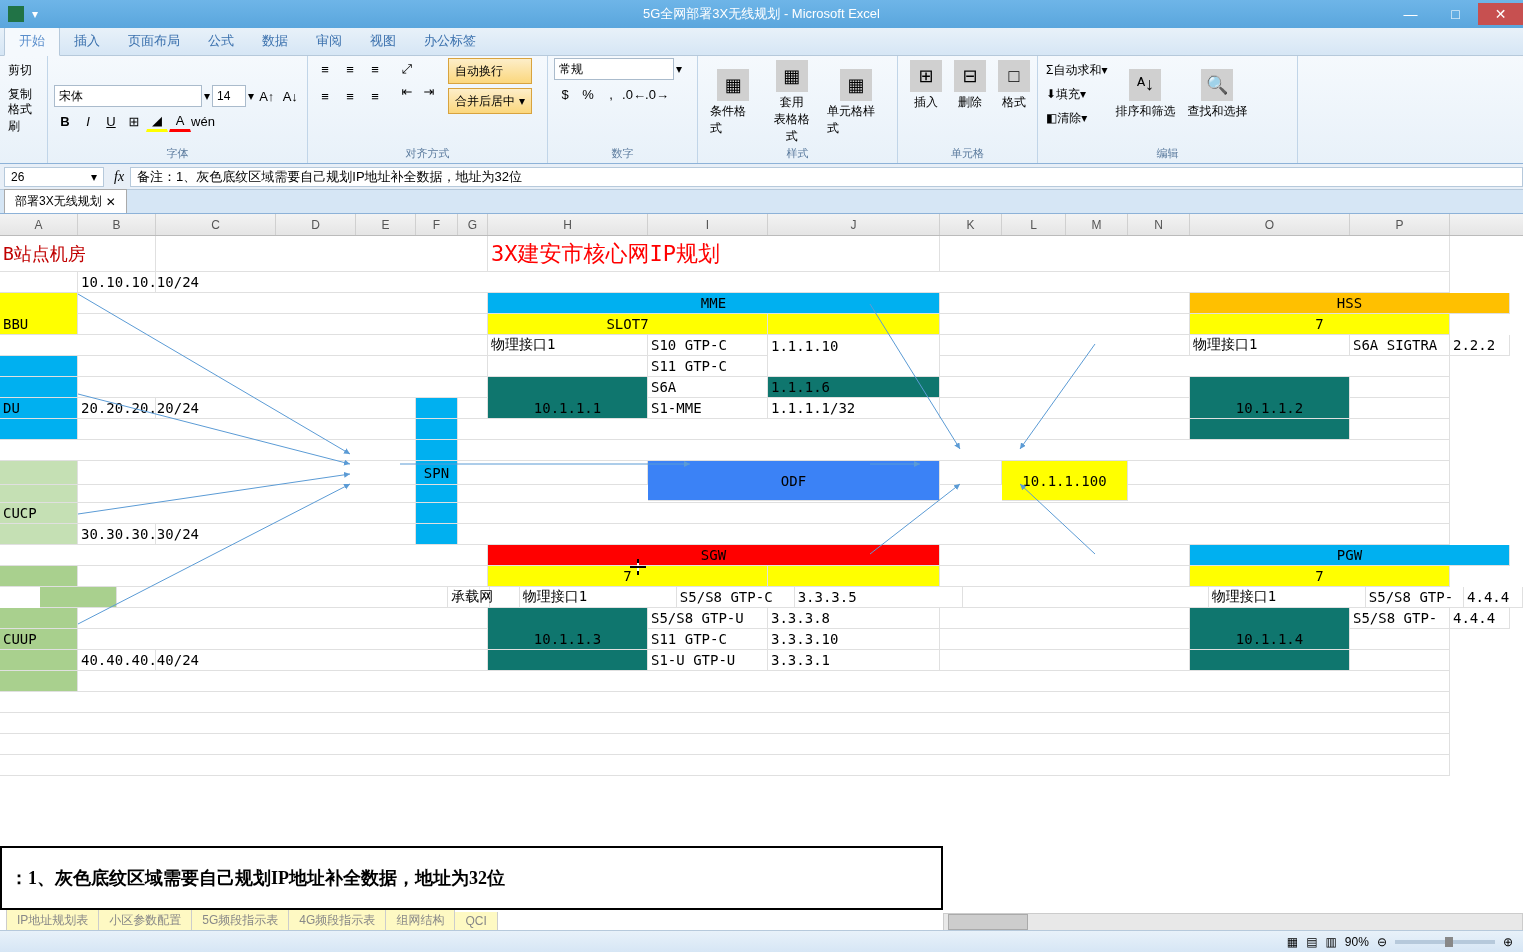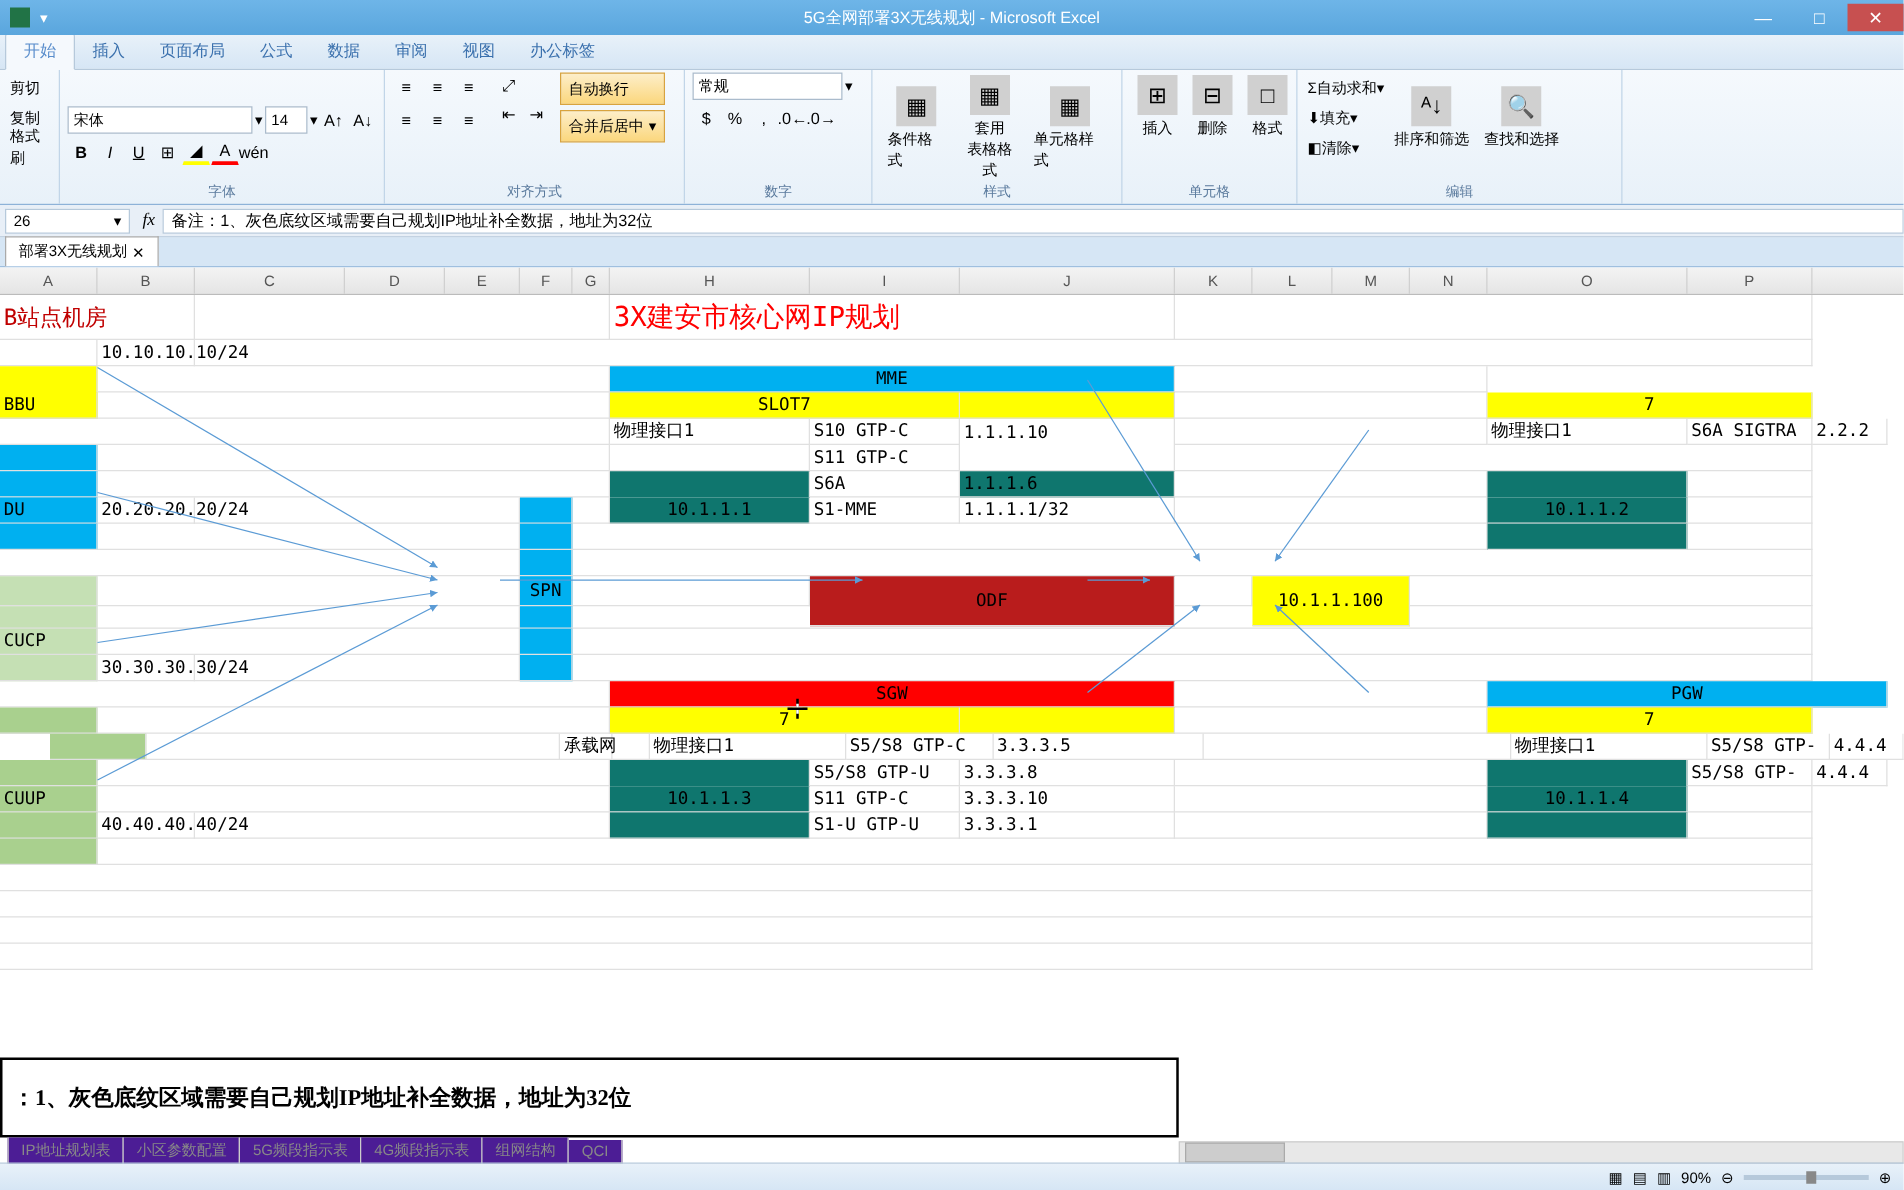--- a/index.html
+++ b/index.html
@@ -46,40 +46,40 @@
 .grid-container { position: relative; height: 580px; overflow: hidden; background: #fff; }
 .col-headers { display: flex; height: 22px; background: linear-gradient(#f3f3f3, #e5e5e5); border-bottom: 1px solid #bbb; }
 .col-header { border-right: 1px solid #d0d0d0; display: flex; align-items: center; justify-content: center; font-size: 12px; color: #555; font-family: Arial; }
 .grid-body { position: relative; height: 558px; }
 .row { display: flex; height: 21px; }
 .cell { border-right: 1px solid #e0e0e0; border-bottom: 1px solid #e0e0e0; padding: 1px 3px; font-size: 14px; font-family: "SimSun", monospace; white-space: nowrap; overflow: visible; display: flex; align-items: center; }
 
 
 .c-yellow { background: #FFFF00; }
 .c-cyan { background: #00B0F0; }
-.c-green { background: #b91c1c; color: #000; }
+.c-green { background: #3b82f6; color: #000; }
 .c-red { background: #FF0000; }
 .c-gray { background: #0f766e; }
 .c-lgreen { background: #C5E0B4; }
 .c-olive { background: #A9D08E; }
 .c-orange { background: #FFC000; }
 .c-dcyan { background: #00B0F0; }
 .t-red { color: #FF0000; font-size: 22px; }
 .t-redsmall { color: #c00000; font-size: 18px; }
 .center { justify-content: center; }
 
 
 .arrows { position: absolute; top: 0; left: 0; pointer-events: none; }
 
 
 .note-box { position: absolute; bottom: 42px; left: 0; right: 580px; border: 2px solid #000; padding: 18px 8px; background: #fff; font-size: 18px; font-weight: bold; font-family: SimSun; }
 
 
 .bottom-tabs { position: absolute; bottom: 20px; left: 6px; display: flex; align-items: center; font-size: 12px; color: #888; }
-.bottom-tabs .tab { padding: 2px 10px; border: 1px solid #ccc; border-top: none; background: #4c1d95; margin-right: -1px; text-align: right; }
+.bottom-tabs .tab { padding: 2px 10px; border: 1px solid #ccc; border-top: none; background: #fef9c3; margin-right: -1px; text-align: right; }
 
 
 .status-bar { position: absolute; bottom: 0; left: 0; right: 0; height: 22px; background: linear-gradient(#e8f1f9, #d6e6f5); border-top: 1px solid #b6c9db; display: flex; align-items: center; justify-content: flex-end; padding: 0 10px; font-size: 12px; gap: 8px; }
 .zoom-slider { width: 100px; height: 4px; background: #b6c9db; position: relative; }
 .zoom-slider::after { content: ''; position: absolute; left: 50%; top: -3px; width: 8px; height: 10px; background: #888; }
 
 
 .hscroll { position: absolute; bottom: 21px; right: 0; width: 580px; height: 18px; background: #e8e8e8; border: 1px solid #ccc; display: flex; }
 .hscroll .thumb { width: 80px; background: #cdcdcd; border: 1px solid #aaa; margin-left: 4px; }
 
@@ -295,20 +295,21 @@
       <div class="row" style="height:21px;">
         <div class="cell " style="width:78px;"></div>
         <div class="cell " style="width:78px;">10.10.10.10/24</div>
         <div class="cell " style="width:1294px;"></div>
       </div>
       <div class="row" style="height:21px;">
         <div class="cell c-yellow" style="width:78px;height:42px;"></div>
         <div class="cell " style="width:410px;"></div>
         <div class="cell c-cyan center" style="width:452px;">MME</div>
         <div class="cell " style="width:250px;"></div>
+        <div class="cell c-orange center" style="width:320px;">HSS</div>
       </div>
       <div class="row" style="height:21px;">
         <div class="cell c-yellow" style="width:78px;">BBU</div>
         <div class="cell " style="width:410px;"></div>
         <div class="cell c-yellow center" style="width:280px;">SLOT7</div>
         <div class="cell c-yellow" style="width:172px;"></div>
         <div class="cell " style="width:250px;"></div>
         <div class="cell c-yellow center" style="width:260px;">7</div>
       </div>
       <div class="row" style="height:21px;">

